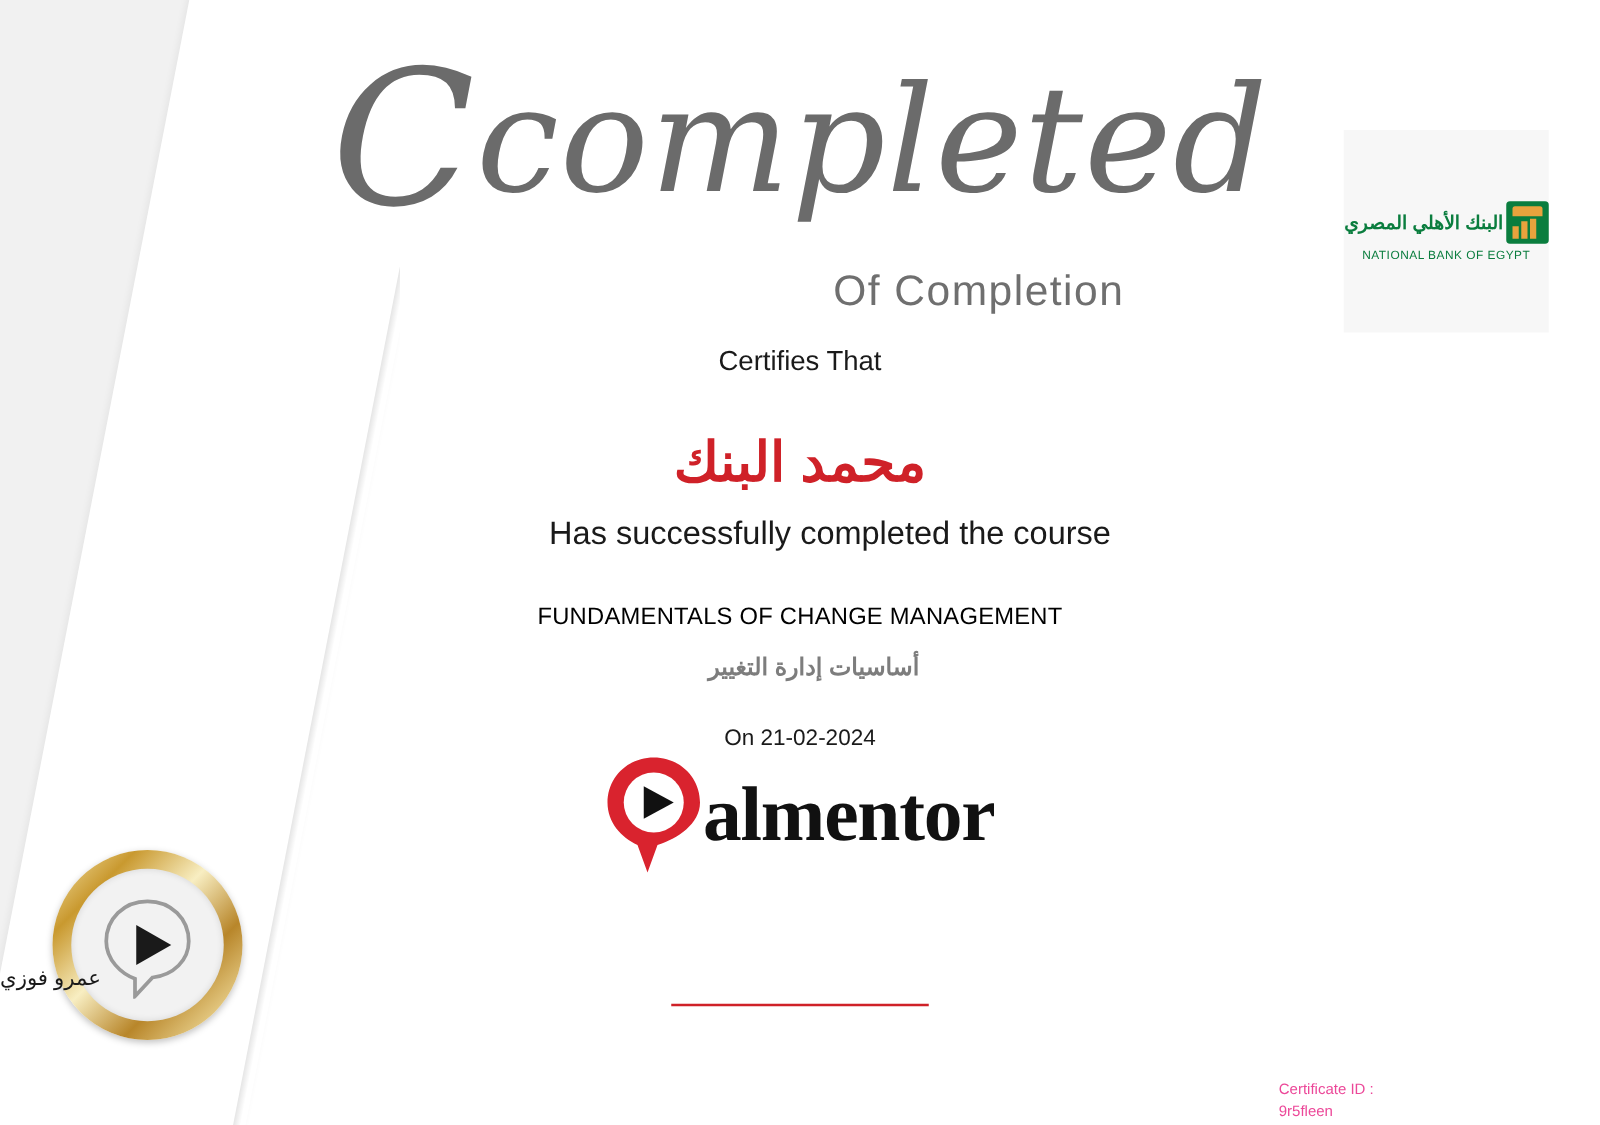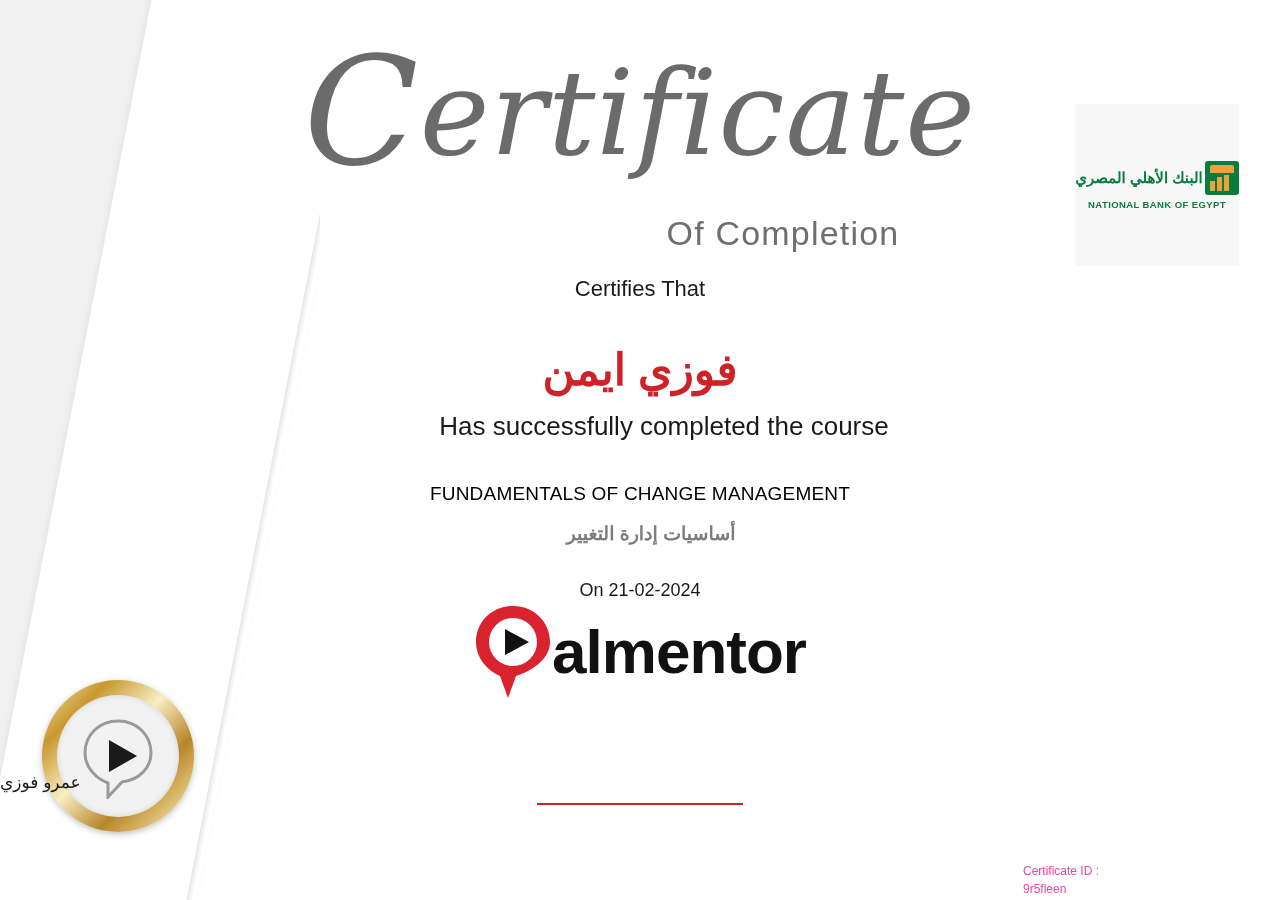--- a/index.html
+++ b/index.html
@@ -181,21 +181,21 @@
     width: 24px;
     height: 8px;
     background: #e8a33d;
     border-radius: 2px 2px 0 0;
   }
   .nbe-en {
     margin-top: 4px;
     font-size: 9.5px;
     letter-spacing: 0.4px;
     color: #0a7d3e;
-    font-weight: bold;
+    font-weight: normal;
     white-space: nowrap;
   }
 
   
   .center-col {
     position: absolute;
     left: 0;
     top: 0;
     width: 1280px;
     text-align: center;
@@ -252,20 +252,21 @@
 
   
   .almentor {
     position: absolute;
     top: 604px;
     left: 0;
     width: 1280px;
     display: flex;
     align-items: center;
     justify-content: center;
+    font-family: Liberation Serif, serif;
   }
   .almentor-pin {
     width: 78px;
     height: 96px;
     position: relative;
     margin-right: 6px;
   }
   .almentor-word {
     font-size: 62px;
     font-weight: bold;
@@ -321,21 +322,21 @@
     <div class="seal-mark">
       <svg width="86" height="86" viewBox="0 0 86 86" xmlns="http://www.w3.org/2000/svg">
         <path d="M43 8 C24 8 10 22 10 40 C10 55 22 66 33 70 L33 84 L47 69 C64 67 76 55 76 40 C76 22 62 8 43 8 Z" fill="none" stroke="#9a9a9a" stroke-width="3"></path>
         <path d="M34 27 L62 43 L34 59 Z" fill="#1a1a1a"></path>
       </svg>
     </div>
   </div>
 </div>
 
 <div class="cert-title">
-  <span class="swash">C</span><span>ertificate</span>
+  <span class="swash">C</span><span>completed</span>
 </div>
 <div class="cert-sub">Of Completion</div>
 
 <div class="nbe-logo">
   <div class="nbe-inner">
     <div class="nbe-row">
       <span class="nbe-ar">البنك الأهلي المصري</span>
       <span class="nbe-mark">
         <span class="top"></span>
         <span class="bars">
@@ -344,21 +345,21 @@
             <i></i>
           </span>
       </span>
     </div>
     <div class="nbe-en">NATIONAL BANK OF EGYPT</div>
   </div>
 </div>
 
 <div class="center-col">
   <div class="certifies">Certifies That</div>
-  <div class="recipient">فوزي ايمن</div>
+  <div class="recipient">محمد البنك</div>
   <div class="completed">Has successfully completed the course</div>
   <div class="course-en">FUNDAMENTALS OF CHANGE MANAGEMENT</div>
   <div class="course-ar">أساسيات إدارة التغيير</div>
   <div class="on-date">On 21-02-2024</div>
 </div>
 
 <div class="almentor">
   <span class="almentor-pin">
     <svg width="78" height="96" viewBox="0 0 78 96" xmlns="http://www.w3.org/2000/svg">
       <path d="M39 2 C18 2 2 18 2 38 C2 54 13 66 26 72 L34 94 L42 72 C58 67 76 55 76 38 C76 18 60 2 39 2 Z" fill="#d9232e"></path>

